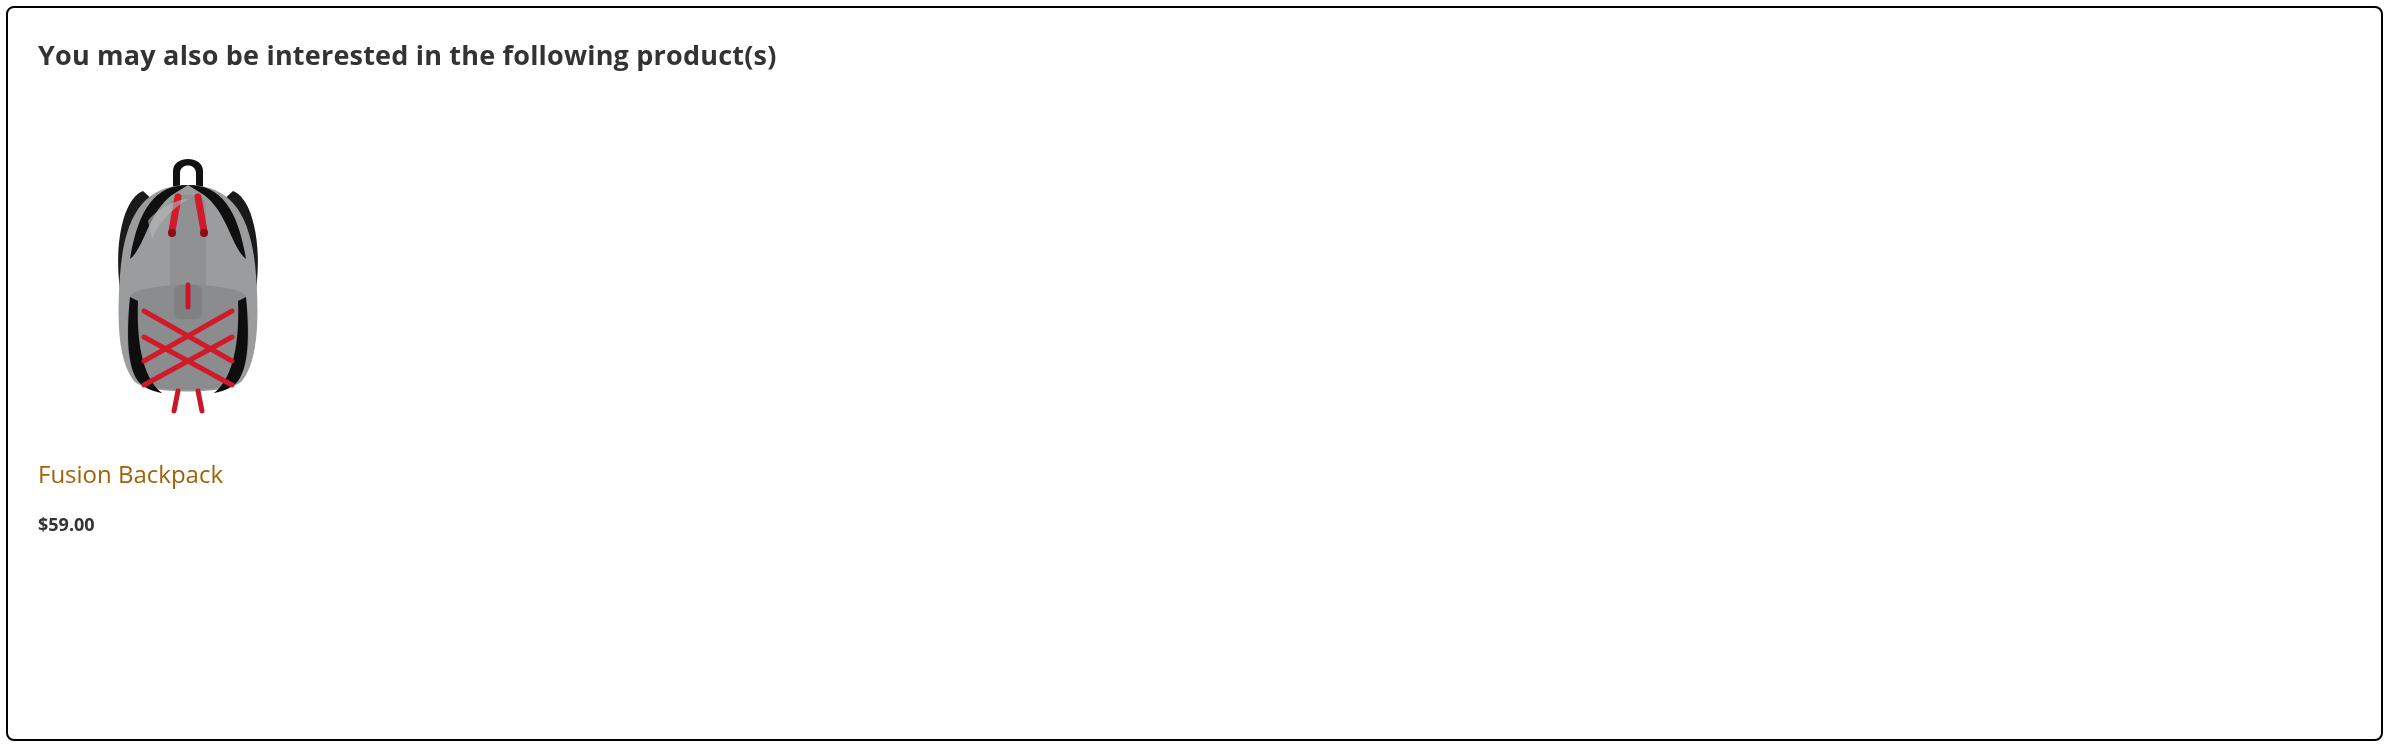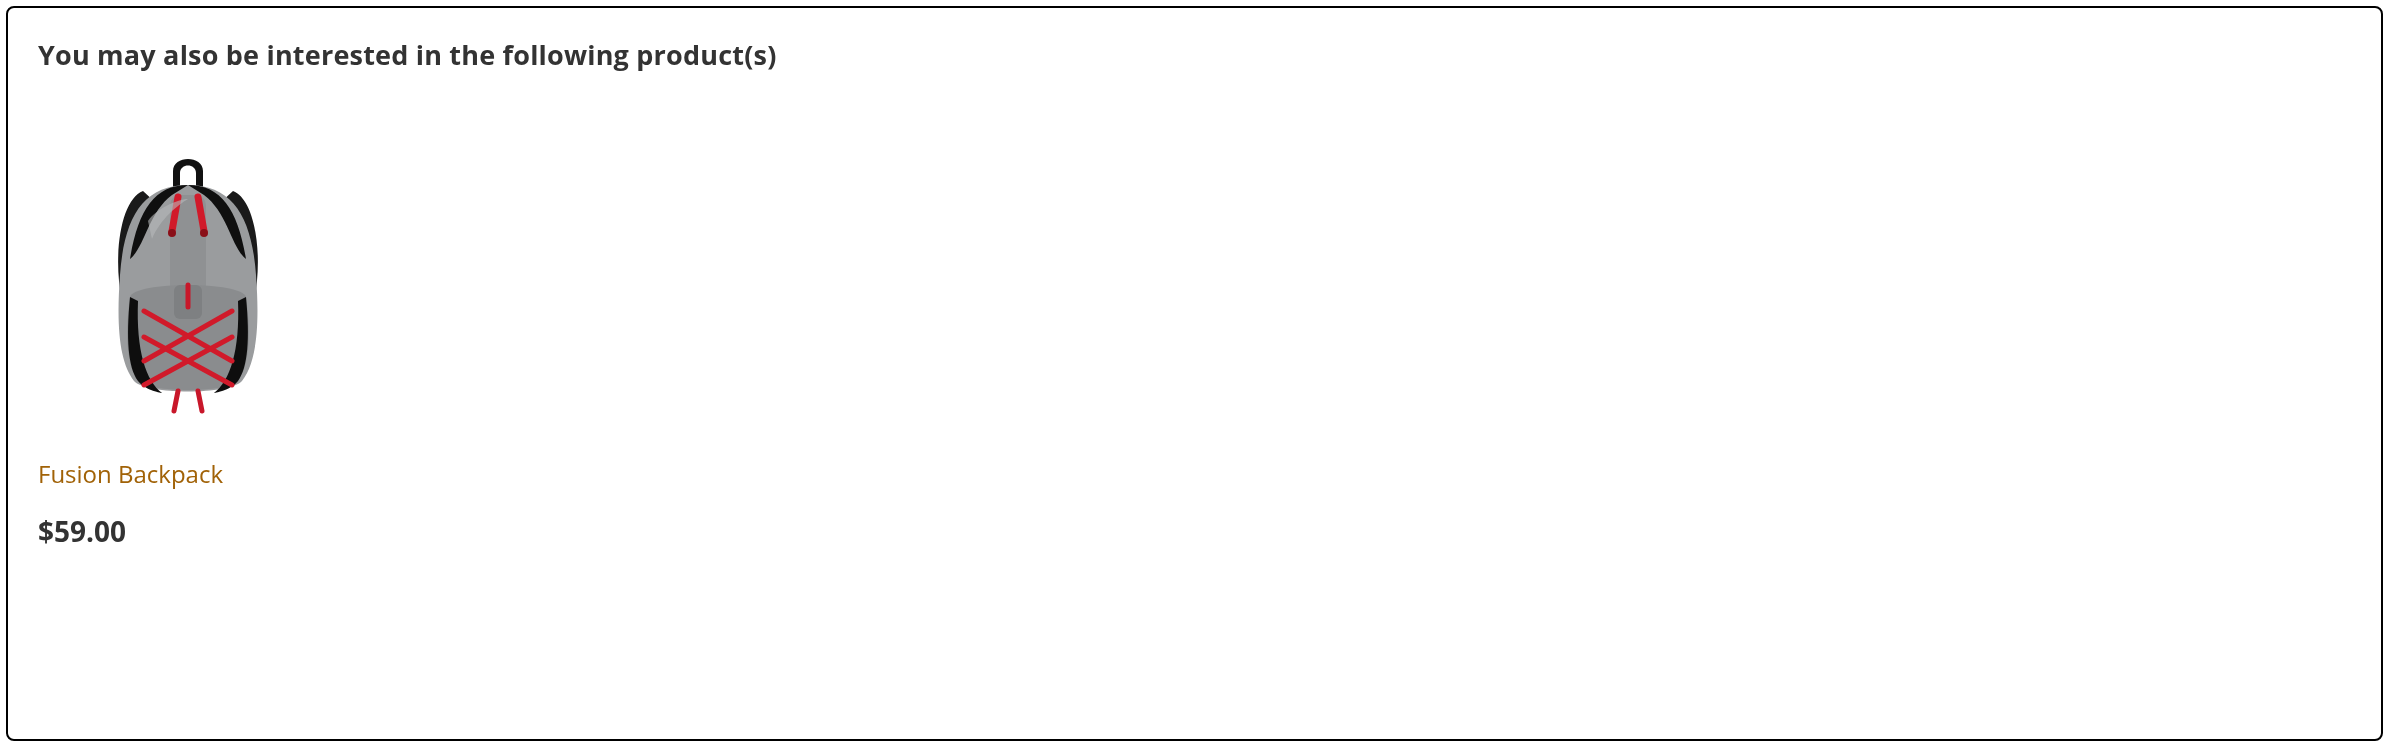--- a/index.html
+++ b/index.html
@@ -50,21 +50,21 @@
     .product-name {
       font-size: 24px;
       font-weight: 400;
       color: #a16207;
       text-decoration: none;
       cursor: pointer;
       display: block;
       margin-bottom: 22px;
     }
     .product-price {
-      font-size: 28px;
+      font-size: 18px;
       font-weight: 700;
       color: #333333;
     }
   </style>
 </head>
 <body>
 
 <div class="upsell-panel">
   <h2 class="upsell-title">You may also be interested in the following product(s)</h2>
 

